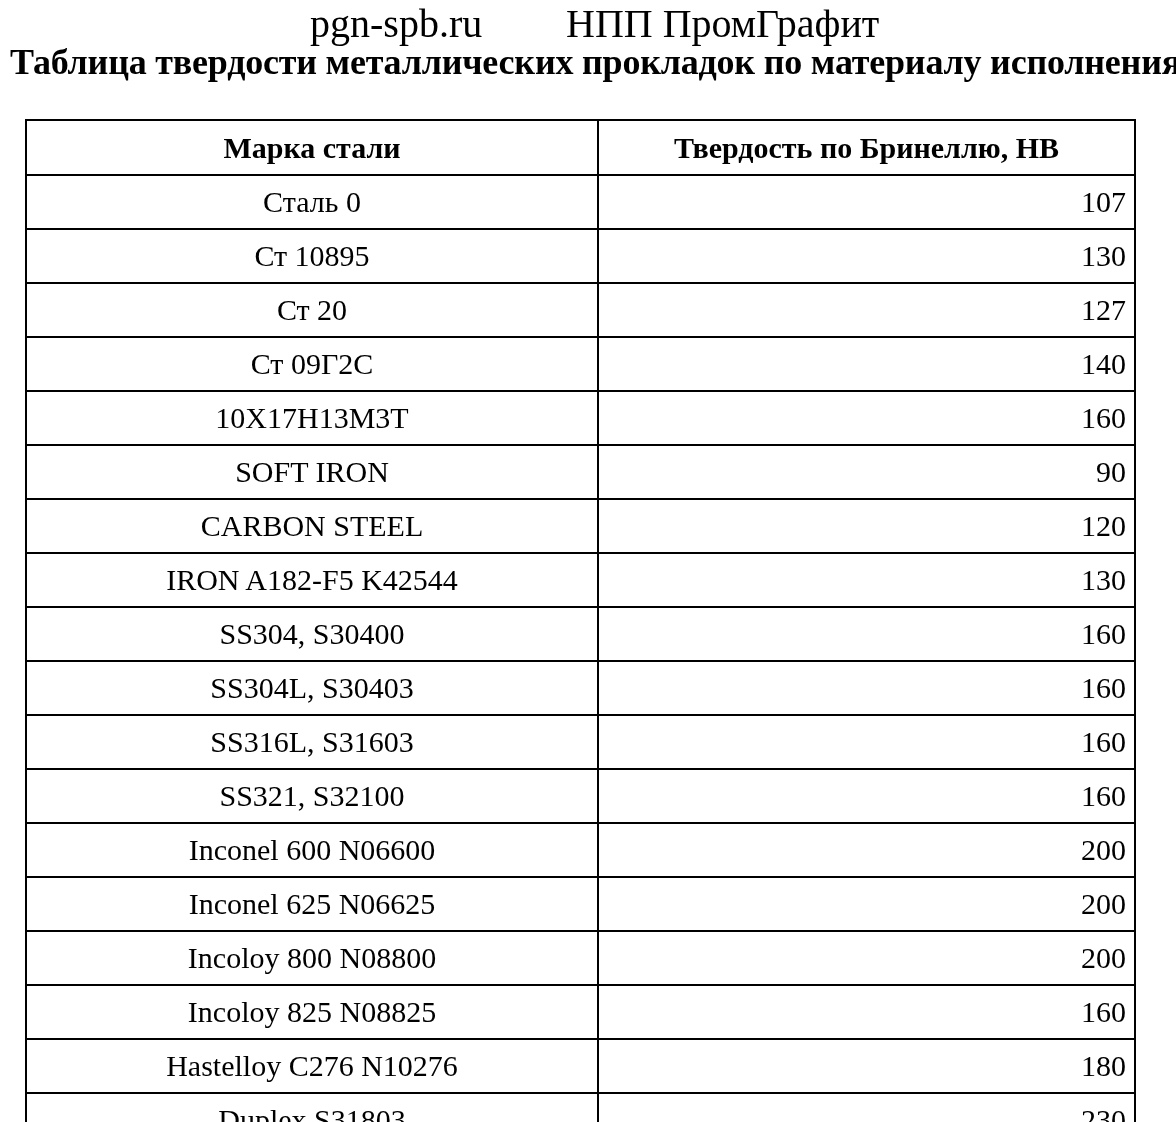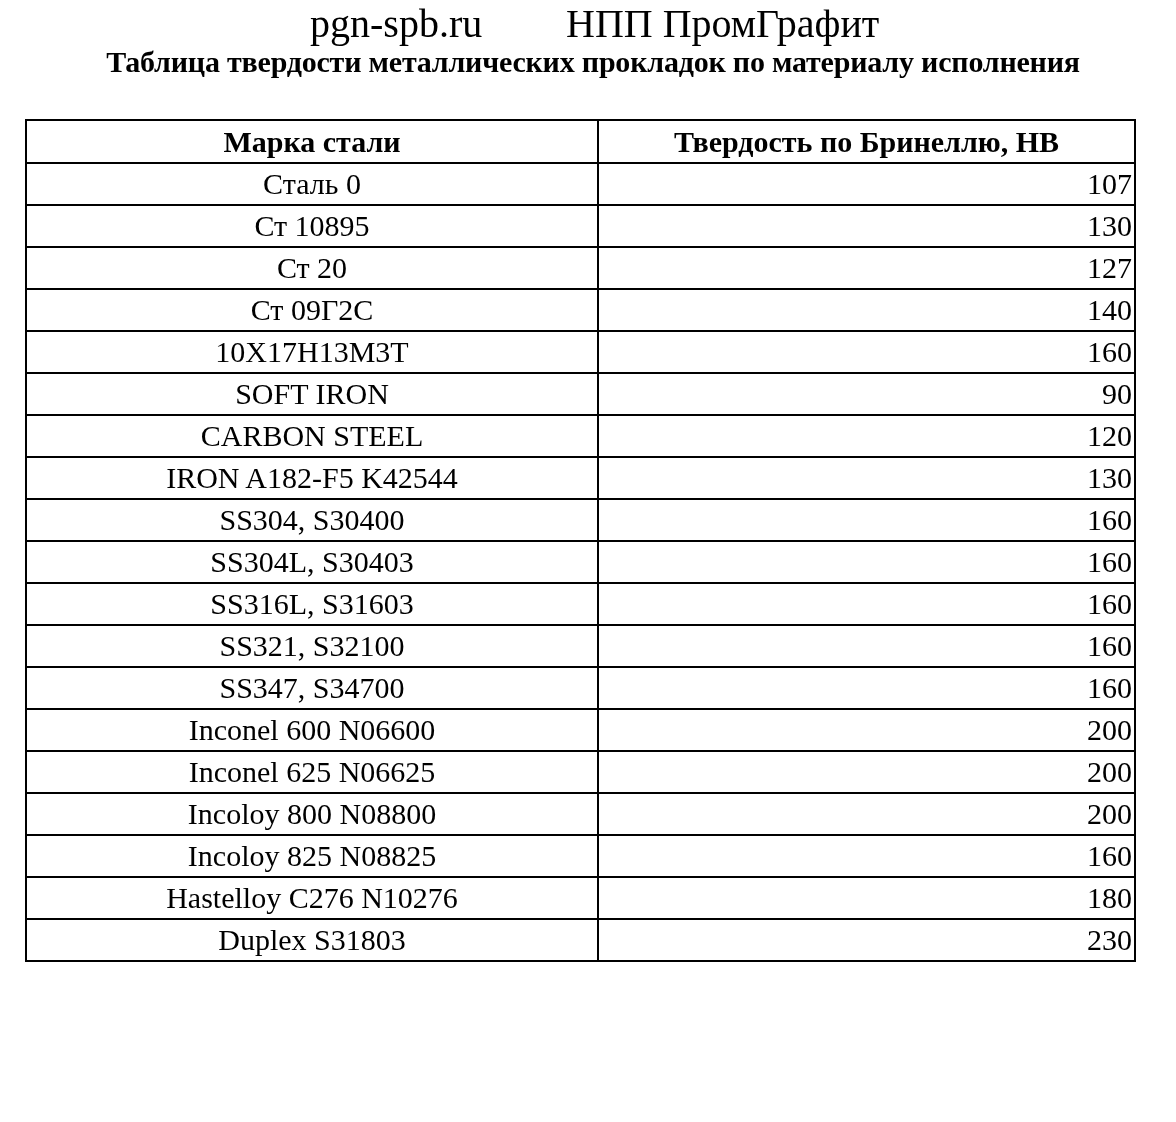--- a/index.html
+++ b/index.html
@@ -39,40 +39,40 @@
     position: absolute;
     left: 566px;
     top: 0;
   }
   .doc-title {
     position: absolute;
     top: 43px;
     left: 0;
     width: 1176px;
     text-align: center;
-    font-size: 30px;
+    font-size: 36px;
     line-height: 38px;
     font-weight: bold;
     white-space: nowrap;
     letter-spacing: -0.2px;
     padding-left: 10px;
     box-sizing: border-box;
   }
   table.hardness {
     position: absolute;
     left: 25px;
     top: 119px;
     width: 1109px;
     border-collapse: collapse;
     table-layout: fixed;
   }
   table.hardness th,
   table.hardness td {
     border: 2px solid #000000;
-    padding: 2px;
+    padding: 8px;
     height: 36px;
     font-size: 30px;
     line-height: 36px;
     vertical-align: middle;
     white-space: nowrap;
     overflow: hidden;
     margin-left: 11px;
   }
   table.hardness th {
     font-weight: bold;
@@ -154,24 +154,20 @@
       </tr>
     <tr>
         <td class="grade">SS316L, S31603</td>
         <td class="hb">160</td>
       </tr>
     <tr>
         <td class="grade">SS321, S32100</td>
         <td class="hb">160</td>
       </tr>
     <tr>
-        <td class="grade">SS347, S34700</td>
-        <td class="hb">160</td>
-      </tr>
-    <tr>
         <td class="grade">Inconel 600 N06600</td>
         <td class="hb">200</td>
       </tr>
     <tr>
         <td class="grade">Inconel 625 N06625</td>
         <td class="hb">200</td>
       </tr>
     <tr>
         <td class="grade">Incoloy 800 N08800</td>
         <td class="hb">200</td>

